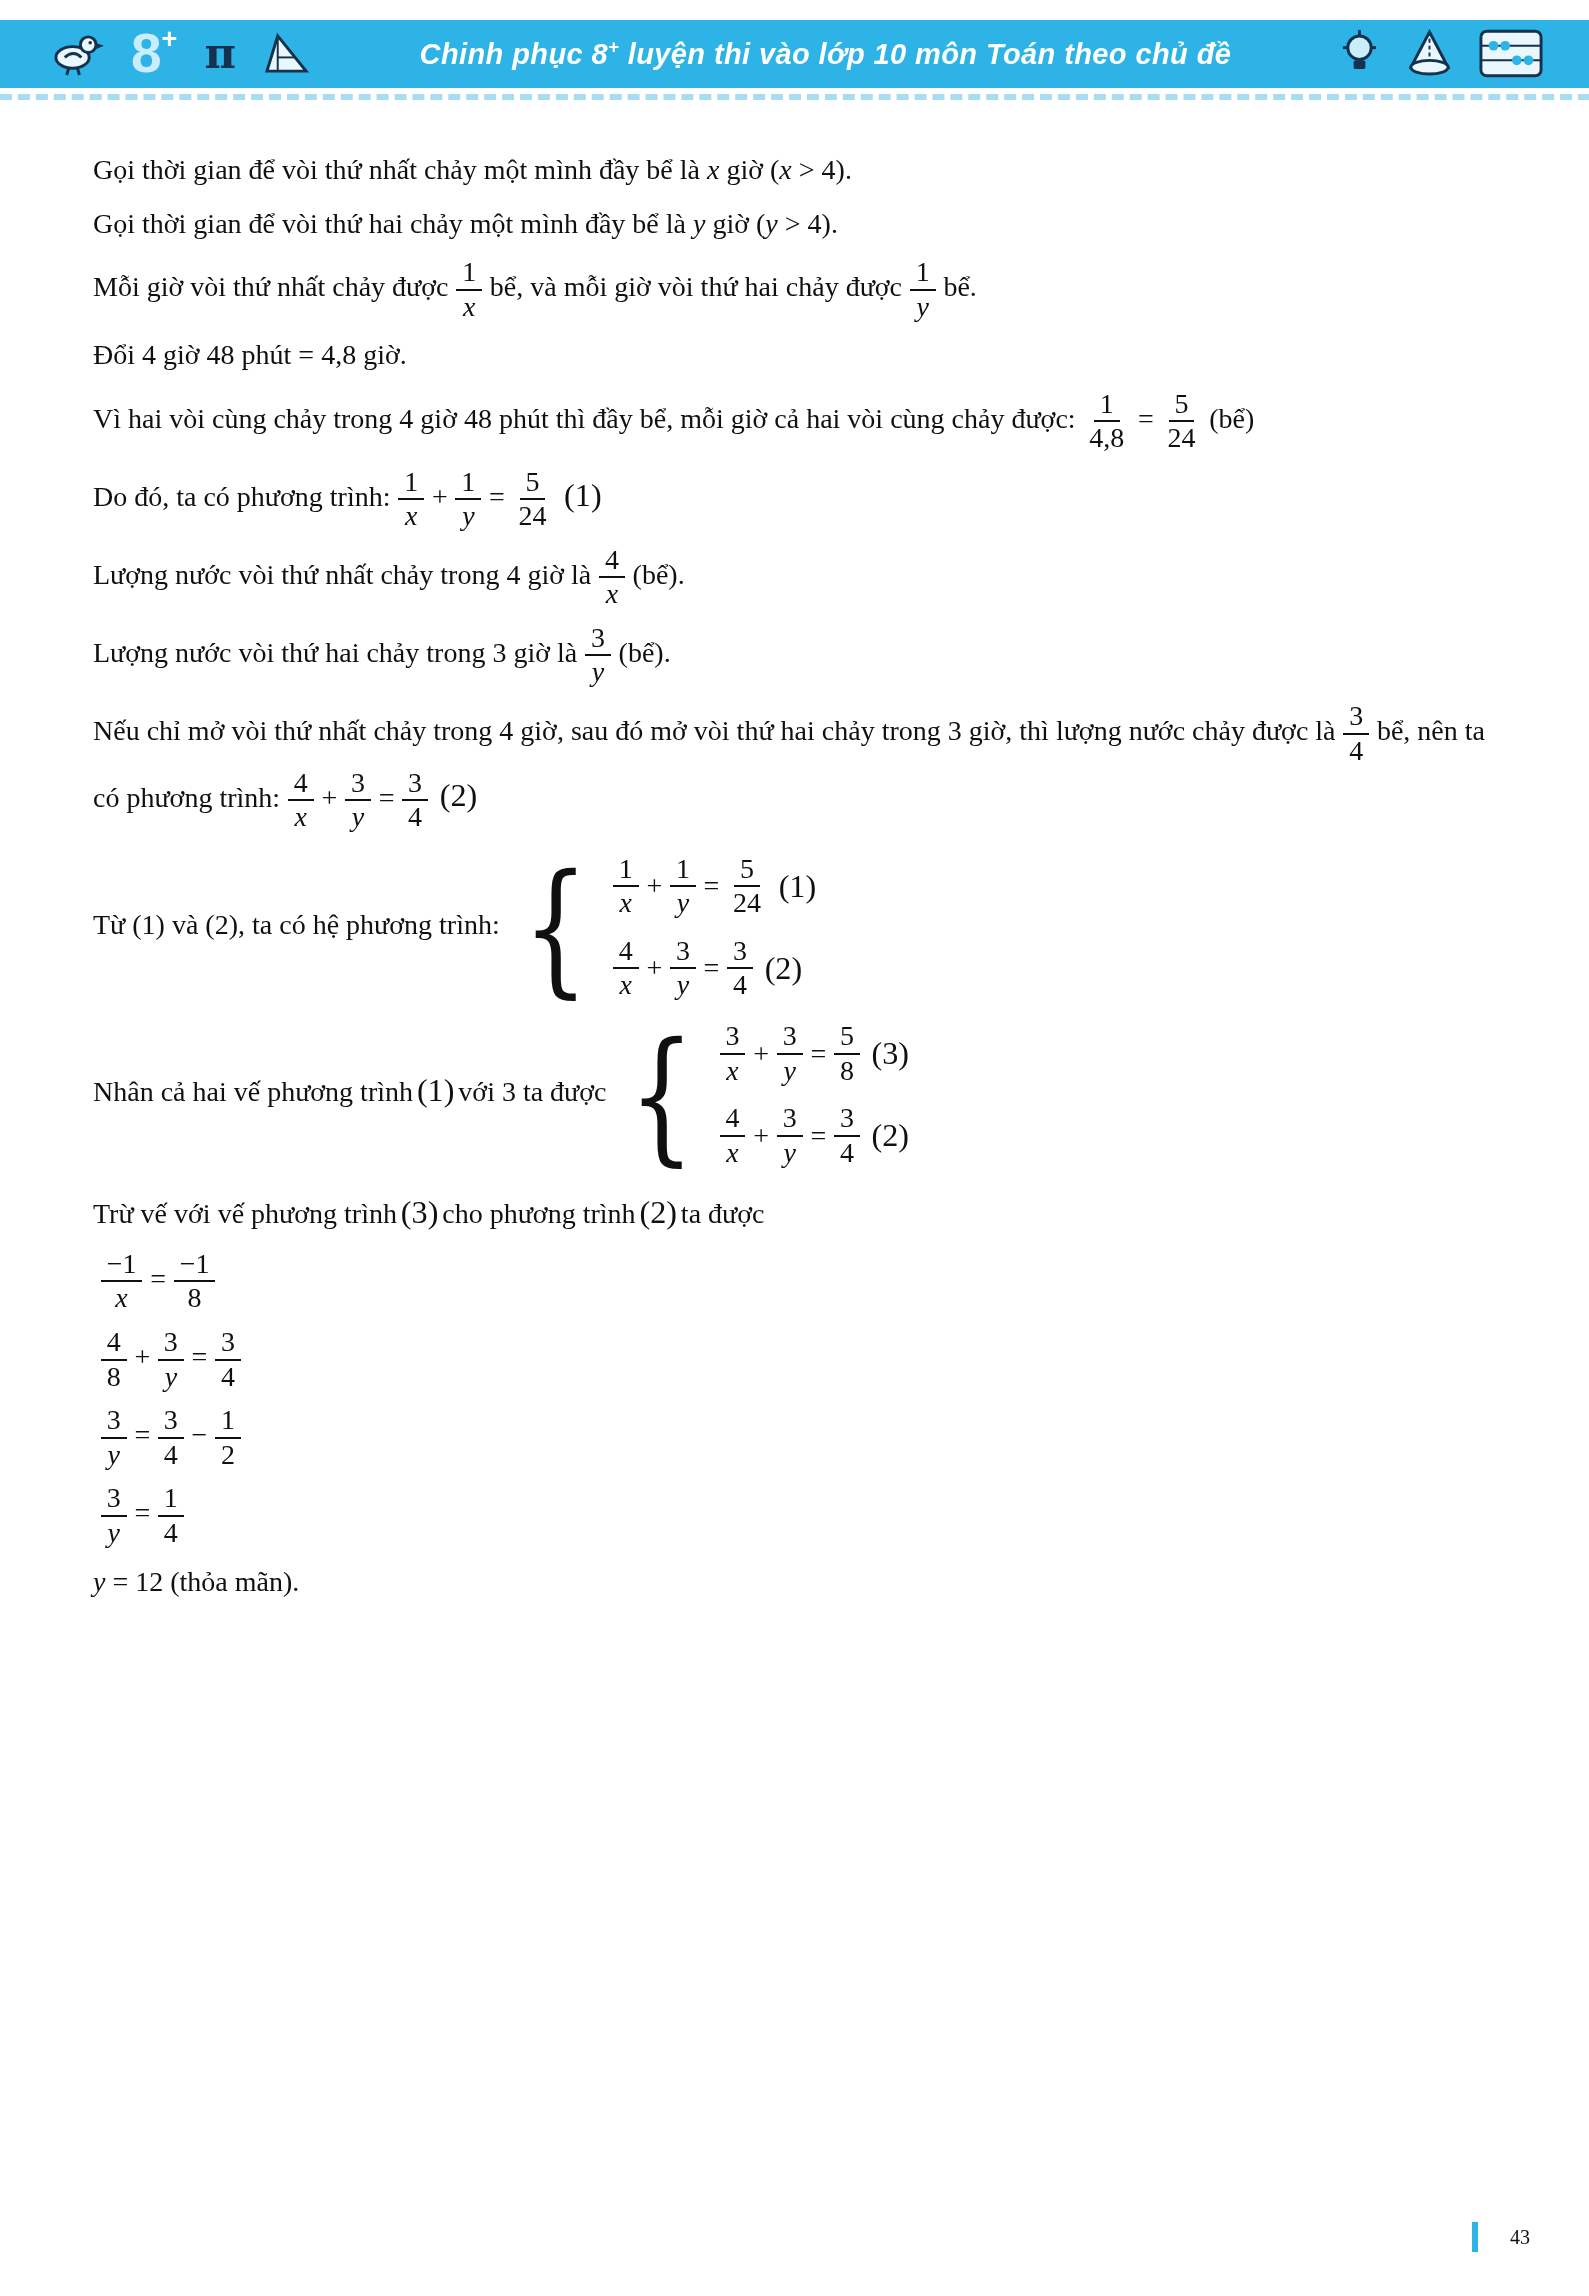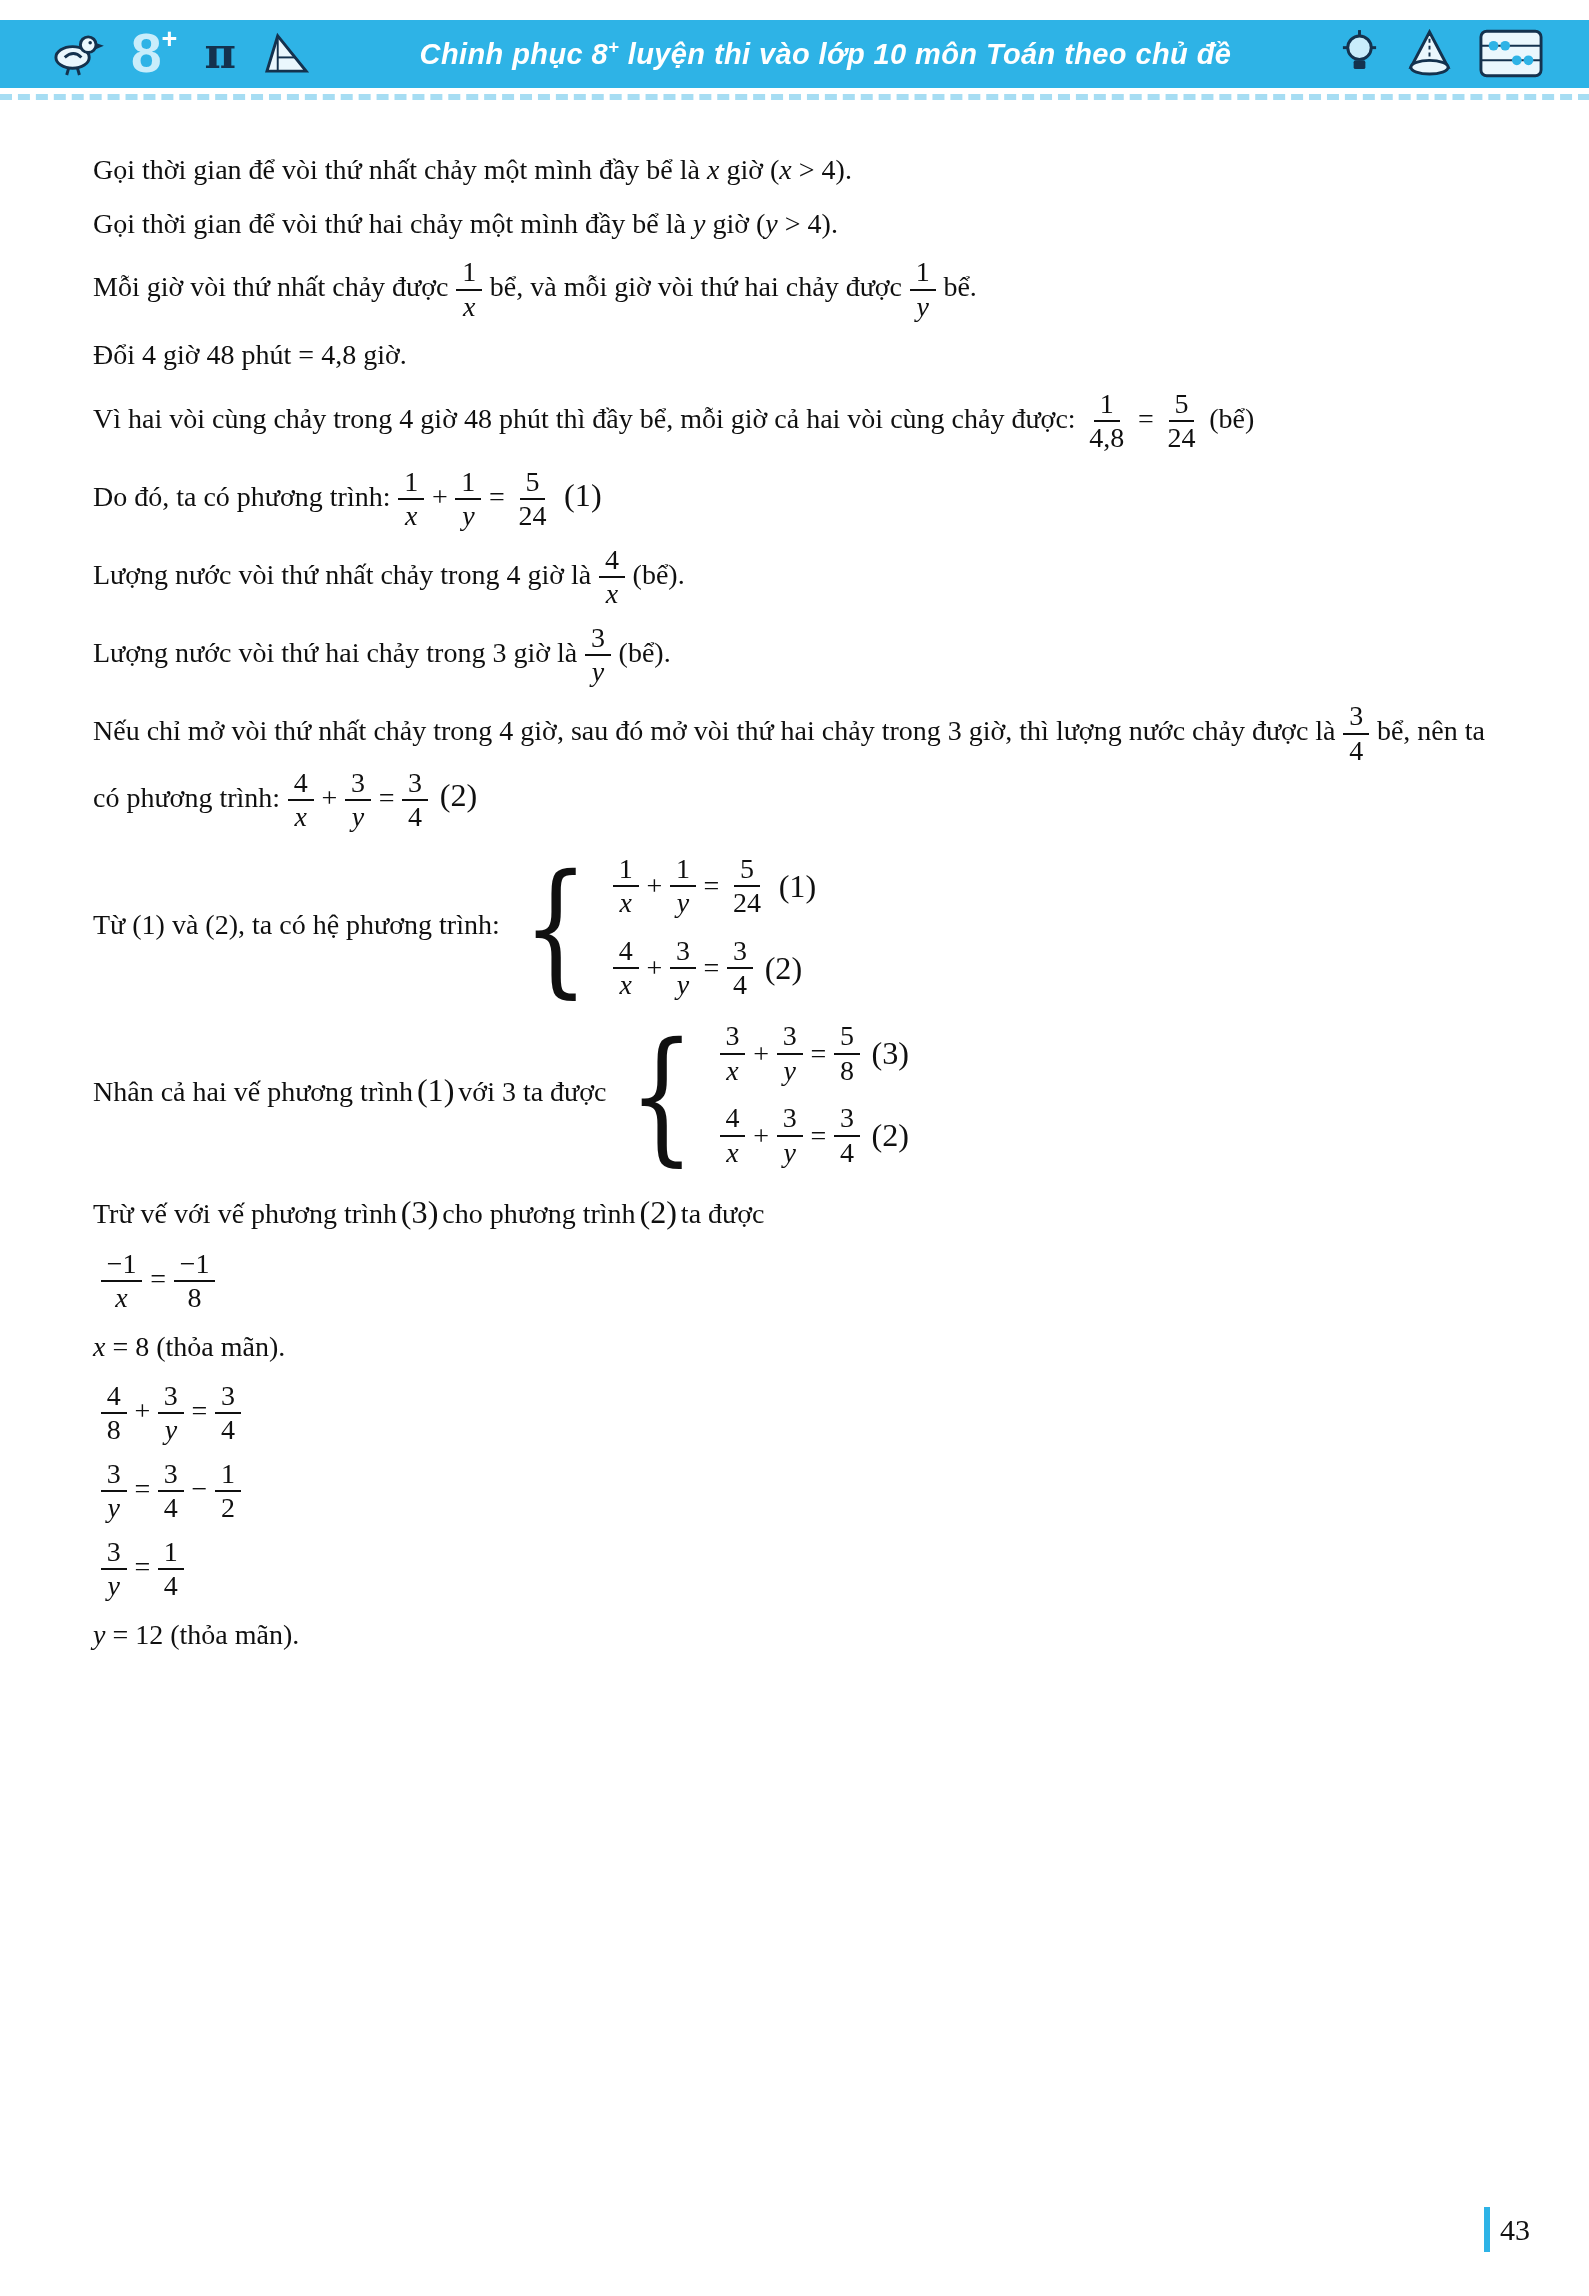--- a/index.html
+++ b/index.html
@@ -43,22 +43,22 @@
   .sys { display:inline-flex; align-items:center; vertical-align:middle; margin-left:9.8px; }
   .brace {
     display:inline-block; font-family:"DejaVu Serif",serif; font-size:144px;
     line-height:1; font-weight:400; transform:scale(.72,1); transform-origin:center;
     color:#101010;
   }
   .sys-col { display:inline-flex; flex-direction:column; gap:15.6px; margin-left:3.9px; }
   .sys-row { display:inline-flex; align-items:center; }
   
   .footer {
-    position:absolute; right:60px; bottom:45px; font-size:30px;
-    border-left:6.8px solid #2eb3e6; padding-left:10px; line-height:1.5;
+    position:absolute; right:60px; bottom:45px; font-size:20px;
+    border-left:6.8px solid #2eb3e6; padding-left:32px; line-height:1.5;
   }
 </style>
 </head>
 <body>
 
 <div class="page">
 
   <div class="header">
     <span class="hicon">
       <svg width="57" height="45" viewBox="0 0 58 46">
@@ -243,21 +243,20 @@
             </span>
           </span></div>
         <div class="line"><span>Trừ vế với vế phương trình</span><span class="eqn">(3)</span><span>cho phương trình</span><span class="eqn">(2)</span><span>ta được</span></div>
         <div class="line"><span class="frac">
             <span class="num">−1</span>
             <span class="den it">x</span>
           </span><span>=</span><span class="frac">
             <span class="num">−1</span>
             <span class="den">8</span>
           </span></div>
-        <div class="line"><span class="it">x</span><span> = 8 (thỏa mãn).</span></div>
         <div class="line"><span class="frac">
             <span class="num">4</span>
             <span class="den">8</span>
           </span><span>+</span><span class="frac">
             <span class="num">3</span>
             <span class="den it">y</span>
           </span><span>=</span><span class="frac">
             <span class="num">3</span>
             <span class="den">4</span>
           </span></div>

